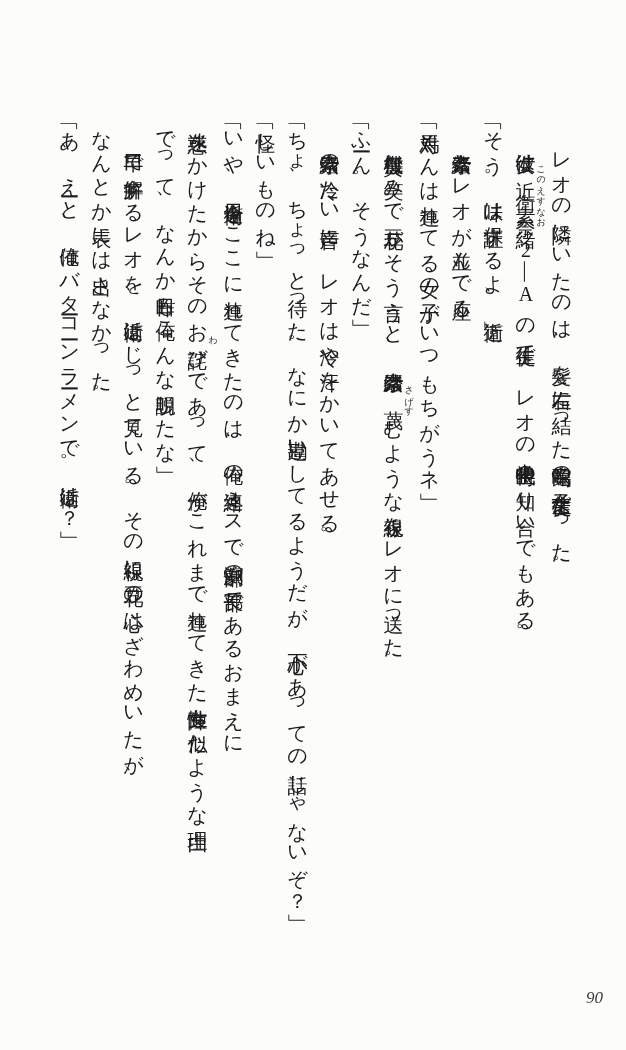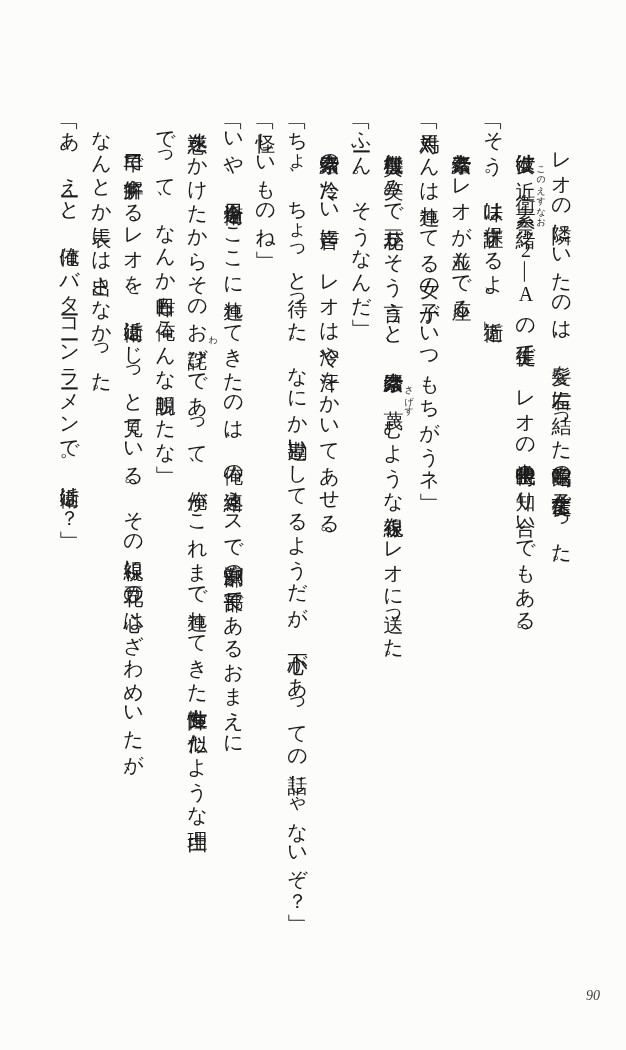--- a/index.html
+++ b/index.html
@@ -44,21 +44,21 @@
   }
   rt {
     font-size: 9px;
     letter-spacing: 0;
     color: #1c1c1c;
   }
   .page-number {
     position: absolute;
     left: 586px;
     top: 988px;
-    font-size: 14px;
+    font-size: 17px;
     font-style: italic;
     color: #3c3c3c;
     font-family: "Liberation Serif", "DejaVu Serif", serif;
   }
 </style>
 </head>
 <body>
 
 <div class="page">
   <div class="text-block" id="text-block">

